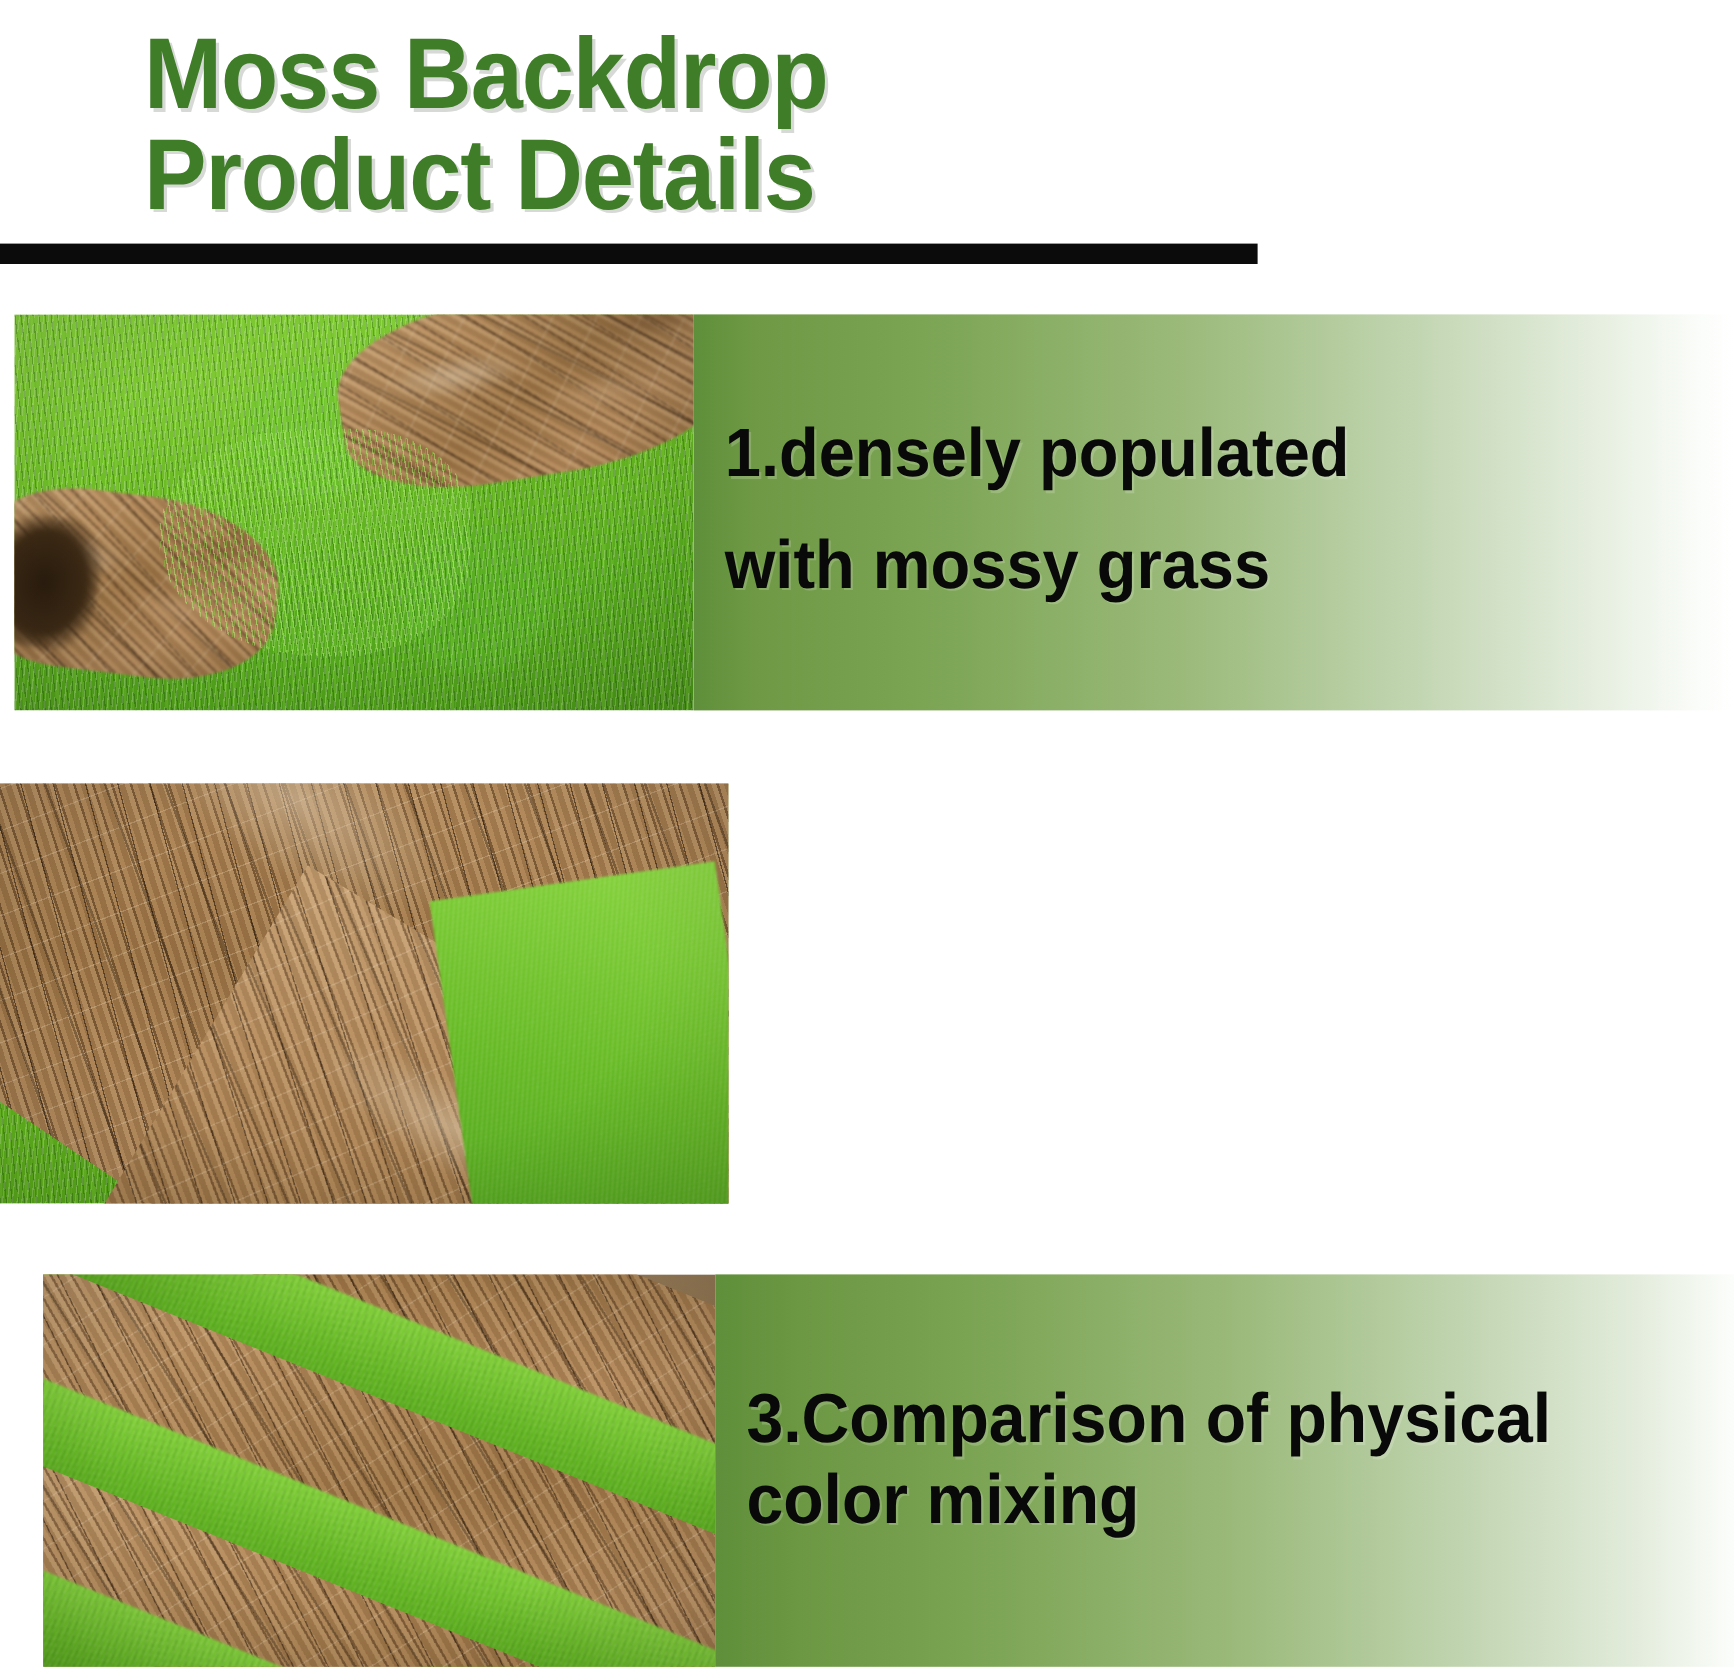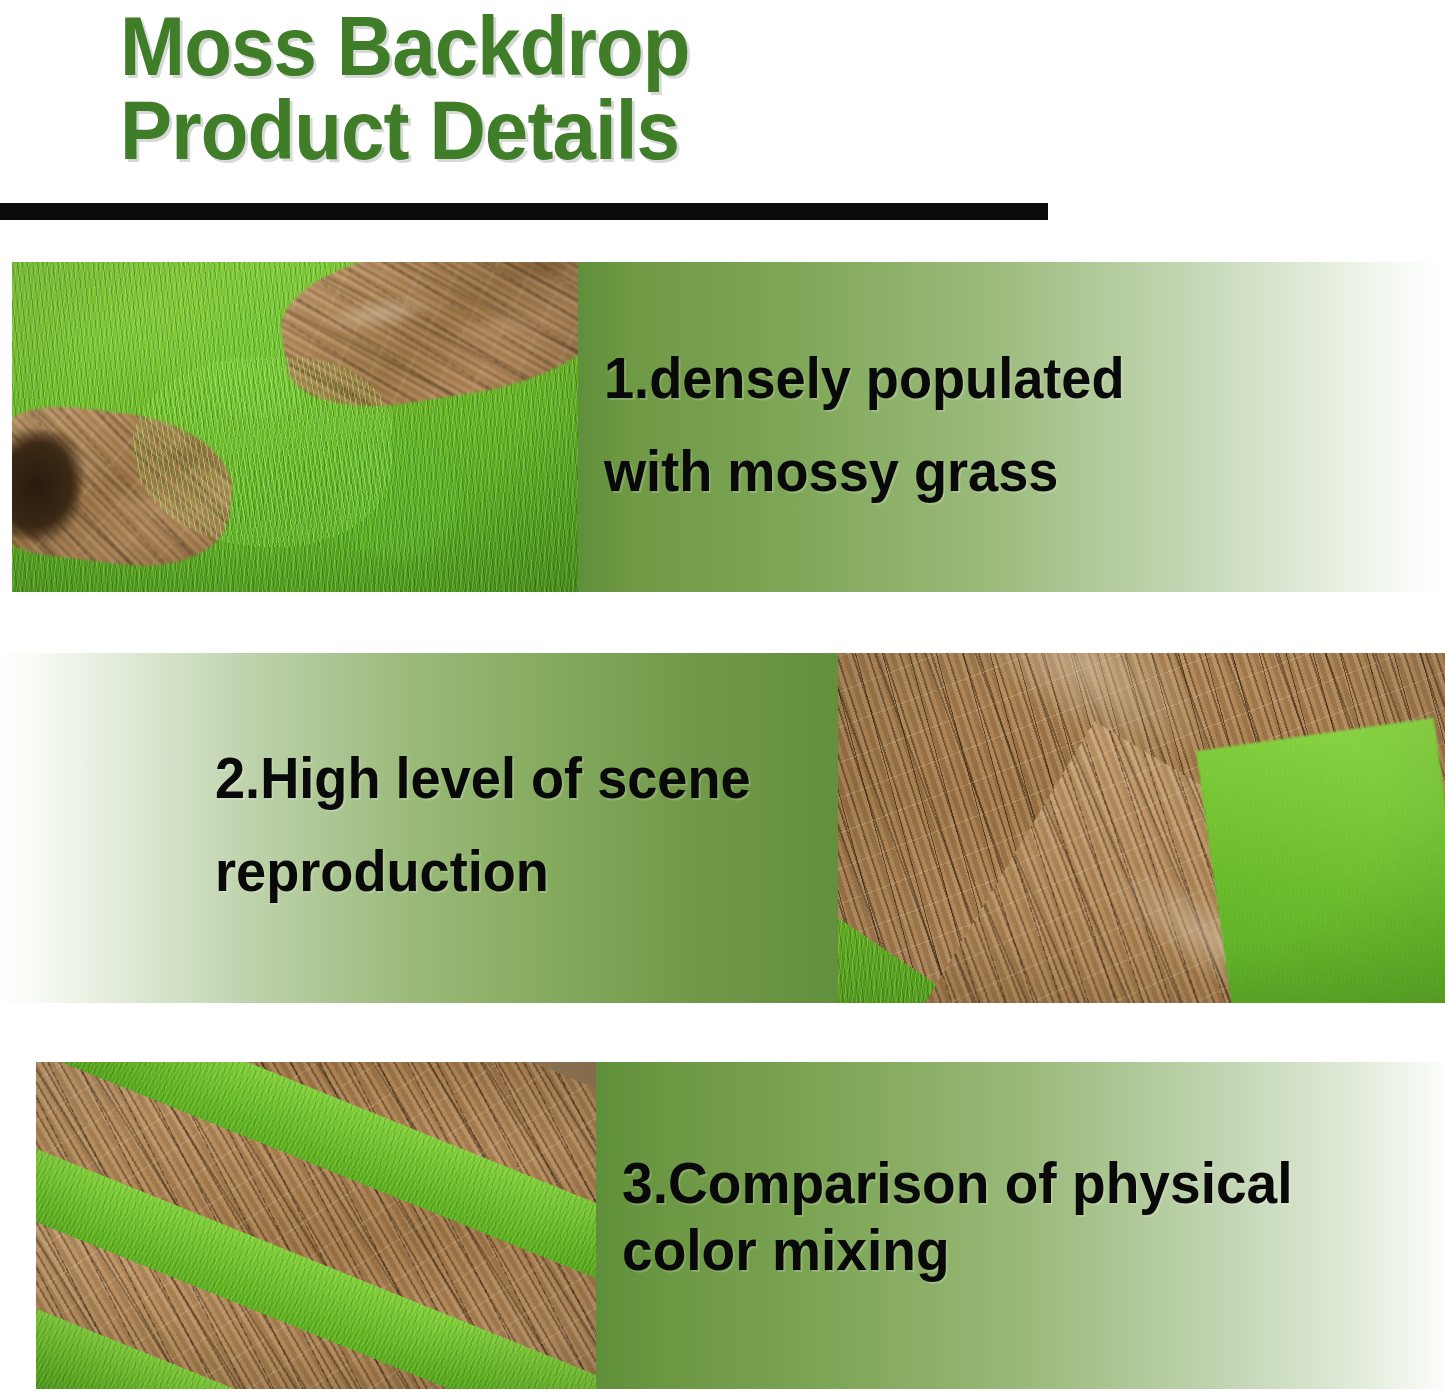--- a/index.html
+++ b/index.html
@@ -13,21 +13,21 @@
     height: 1399px;
     position: relative;
     overflow: hidden;
     font-family: "Liberation Sans", "DejaVu Sans", sans-serif;
   }
 
   
   .title-block {
     position: absolute;
     left: 120px;
-    top: 4px;
+    top: 19px;
     width: 1000px;
   }
   .title-line {
     font-family: "Liberation Sans Narrow", "Liberation Sans", sans-serif;
     font-weight: bold;
     font-size: 84px;
     line-height: 84px;
     letter-spacing: -1px;
     color: #3f7d28;
     text-shadow: 3px 3px 0 rgba(120,130,120,0.30);
@@ -306,26 +306,20 @@
     <div class="feature-text">
       <span class="ln">1.densely populated</span>
       <span class="ln">with mossy grass</span>
     </div>
   </div>
 
 </div>
 
 <div class="row row-2">
 
-  <div class="panel">
-    <div class="feature-text">
-      <span class="ln">2.High level of scene</span>
-      <span class="ln">reproduction</span>
-    </div>
-  </div>
 
   <div class="photo">
     <div class="p2-moss"></div>
     <div class="tex moss-fiber"></div>
     <div class="p2-log">
       <div class="tex bark-base"></div>
       <div class="tex bark-grain"></div>
       <div class="tex bark-crack"></div>
       <div class="tex bark-blotch"></div>
     </div>

